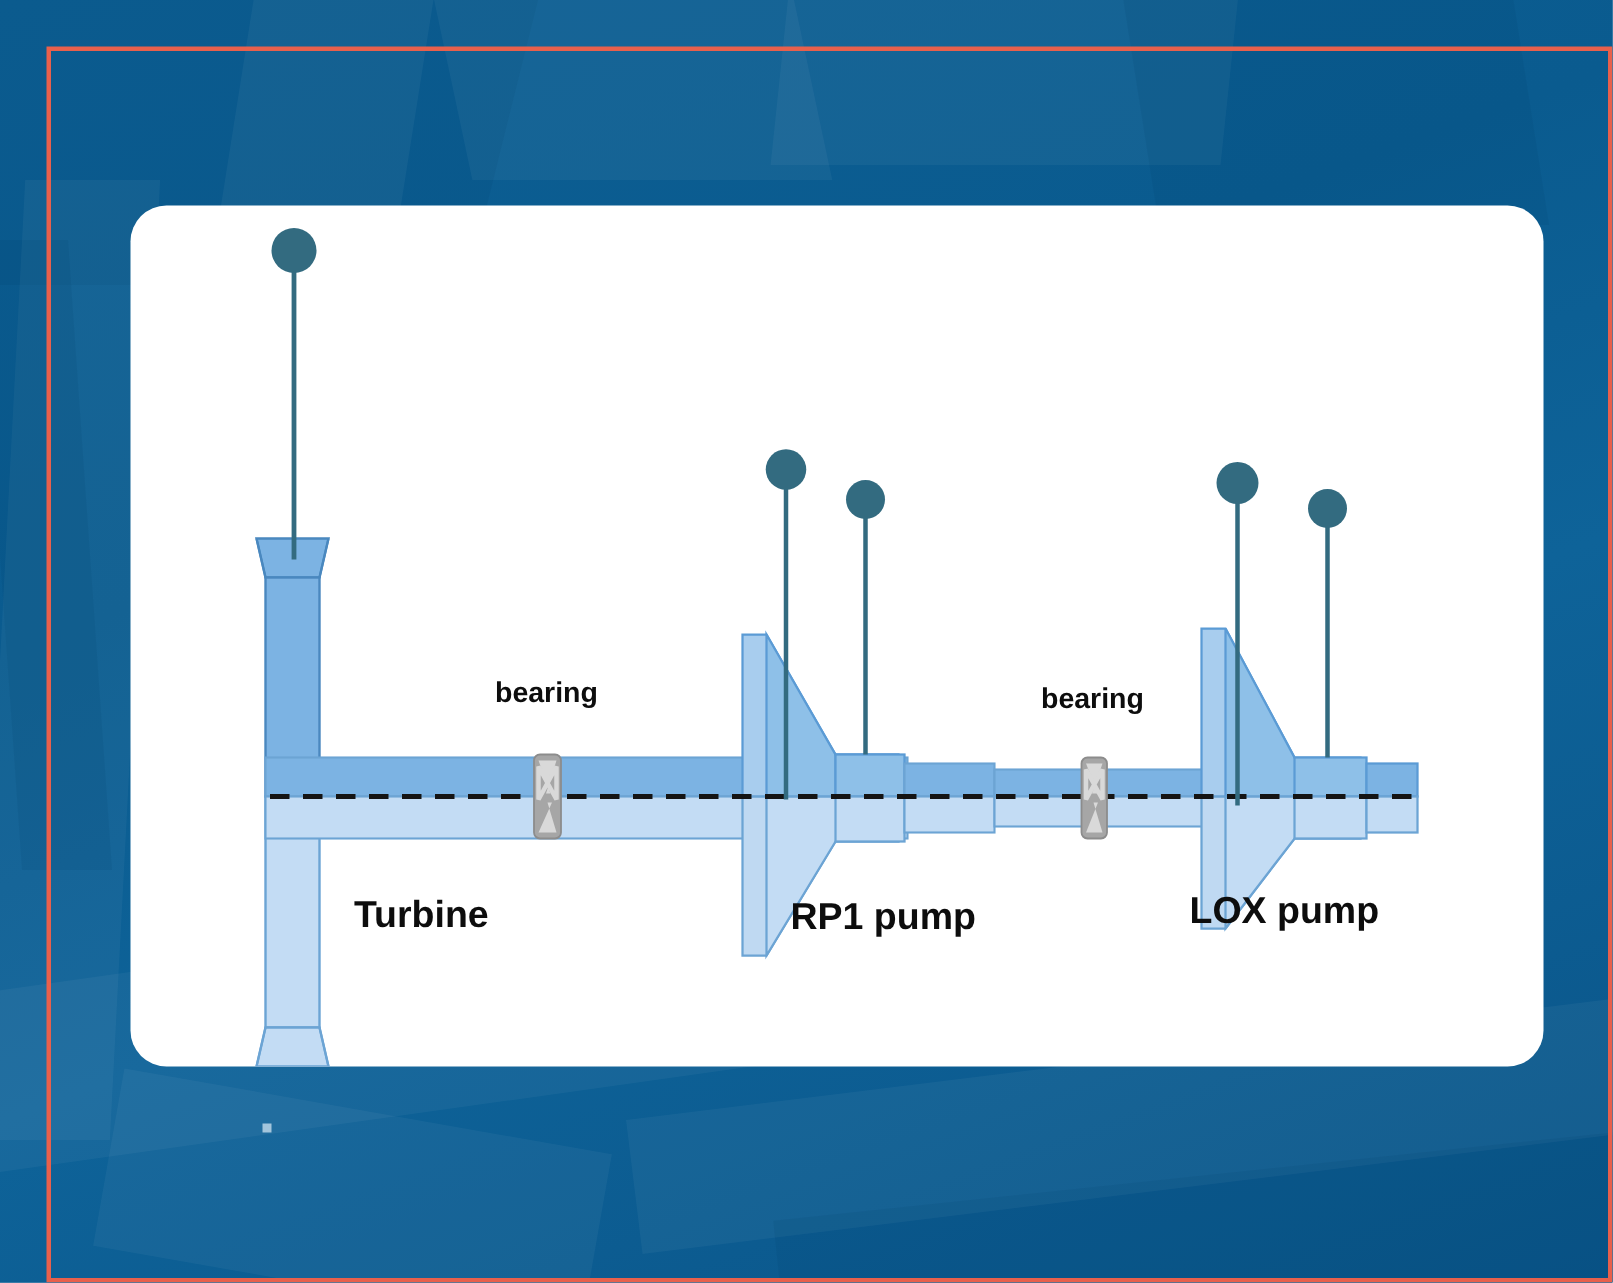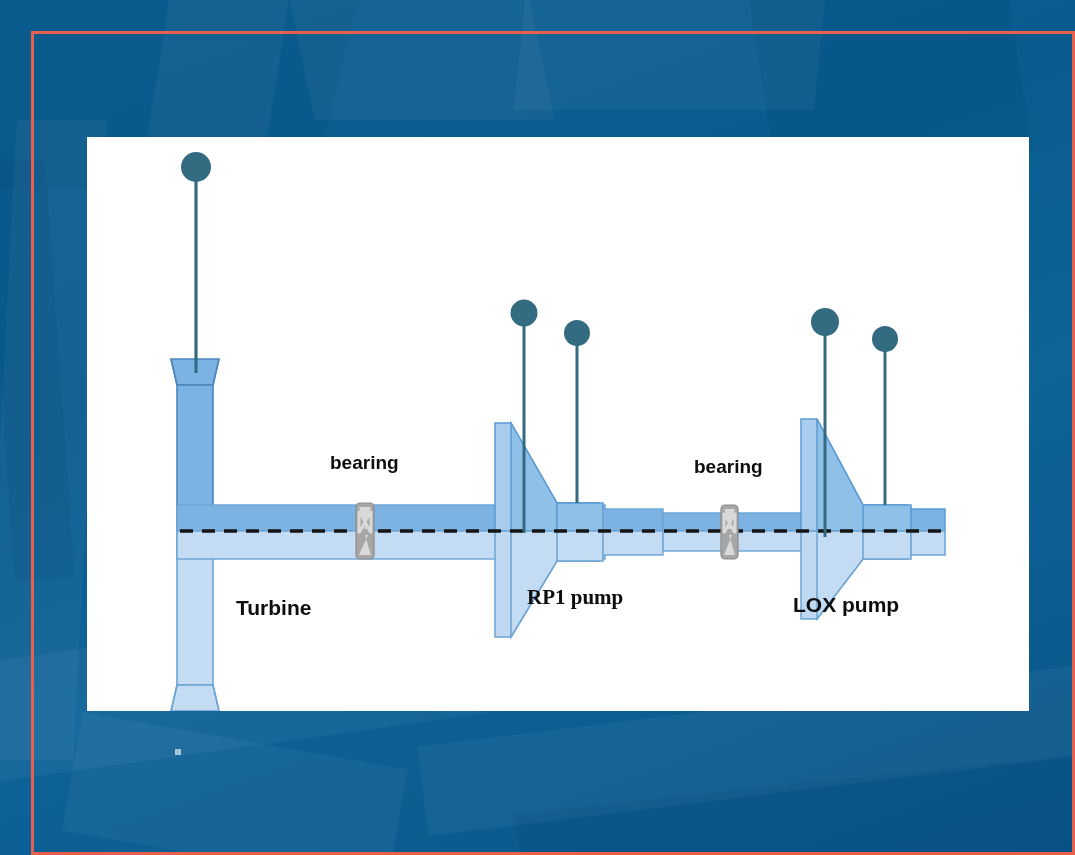--- a/index.html
+++ b/index.html
@@ -11,29 +11,29 @@
   .bg-base{position:absolute;inset:0;background:
      linear-gradient(160deg,#0d5f94 0%,#0a5b8f 35%,#0e6399 60%,#0a5488 100%);}
   .bg-shape{position:absolute;background:#ffffff;opacity:.045;}
   .bg-dark{position:absolute;background:#003a63;opacity:.10;}
 
   
   .frame{position:absolute;left:31px;top:31px;width:1044px;height:824px;
          border:3px solid #e8604c;box-sizing:border-box;}
 
   
-  .panel{position:absolute;left:87px;top:137px;width:942px;height:574px;background:#ffffff;}
+  .panel{position:absolute;left:87px;top:137px;width:942px;height:574px;background:#ffffff;border-radius:24px;}
 
   
   .diagram{position:absolute;left:0;top:0;}
 
   .lbl{position:absolute;font-weight:bold;color:#0d0d0d;white-space:nowrap;
        font-family:"Liberation Sans",sans-serif;}
   .lbl-bearing{font-size:19px;}
-  .lbl-part{font-size:21px;}
+  .lbl-part{font-size:25px;}
 
   .dot-mark{position:absolute;left:175px;top:749px;width:6px;height:6px;
             background:#cfe3f0;opacity:.75;}
 </style>
 </head>
 <body>
 
 <div id="slide">
 
   <div class="bg-base"></div>
@@ -149,17 +149,17 @@
       <g>
         <line x1="798" y1="202" x2="798" y2="368" stroke="#336b80" stroke-width="3"></line>
         <circle cx="798" cy="202" r="13" fill="#336b80"></circle>
       </g>
 
     </svg>
 
     <div class="lbl lbl-bearing" style="left:243px;top:315px;">bearing</div>
     <div class="lbl lbl-bearing" style="left:607px;top:319px;">bearing</div>
     <div class="lbl lbl-part" style="left:149px;top:459px;">Turbine</div>
-    <div class="lbl lbl-part" style="left:440px;top:448px;font-family:Liberation Serif, serif;">RP1 pump</div>
+    <div class="lbl lbl-part" style="left:440px;top:460px;">RP1 pump</div>
     <div class="lbl lbl-part" style="left:706px;top:456px;">LOX pump</div>
 
   </div>
 </div>
 
 </body></html>

